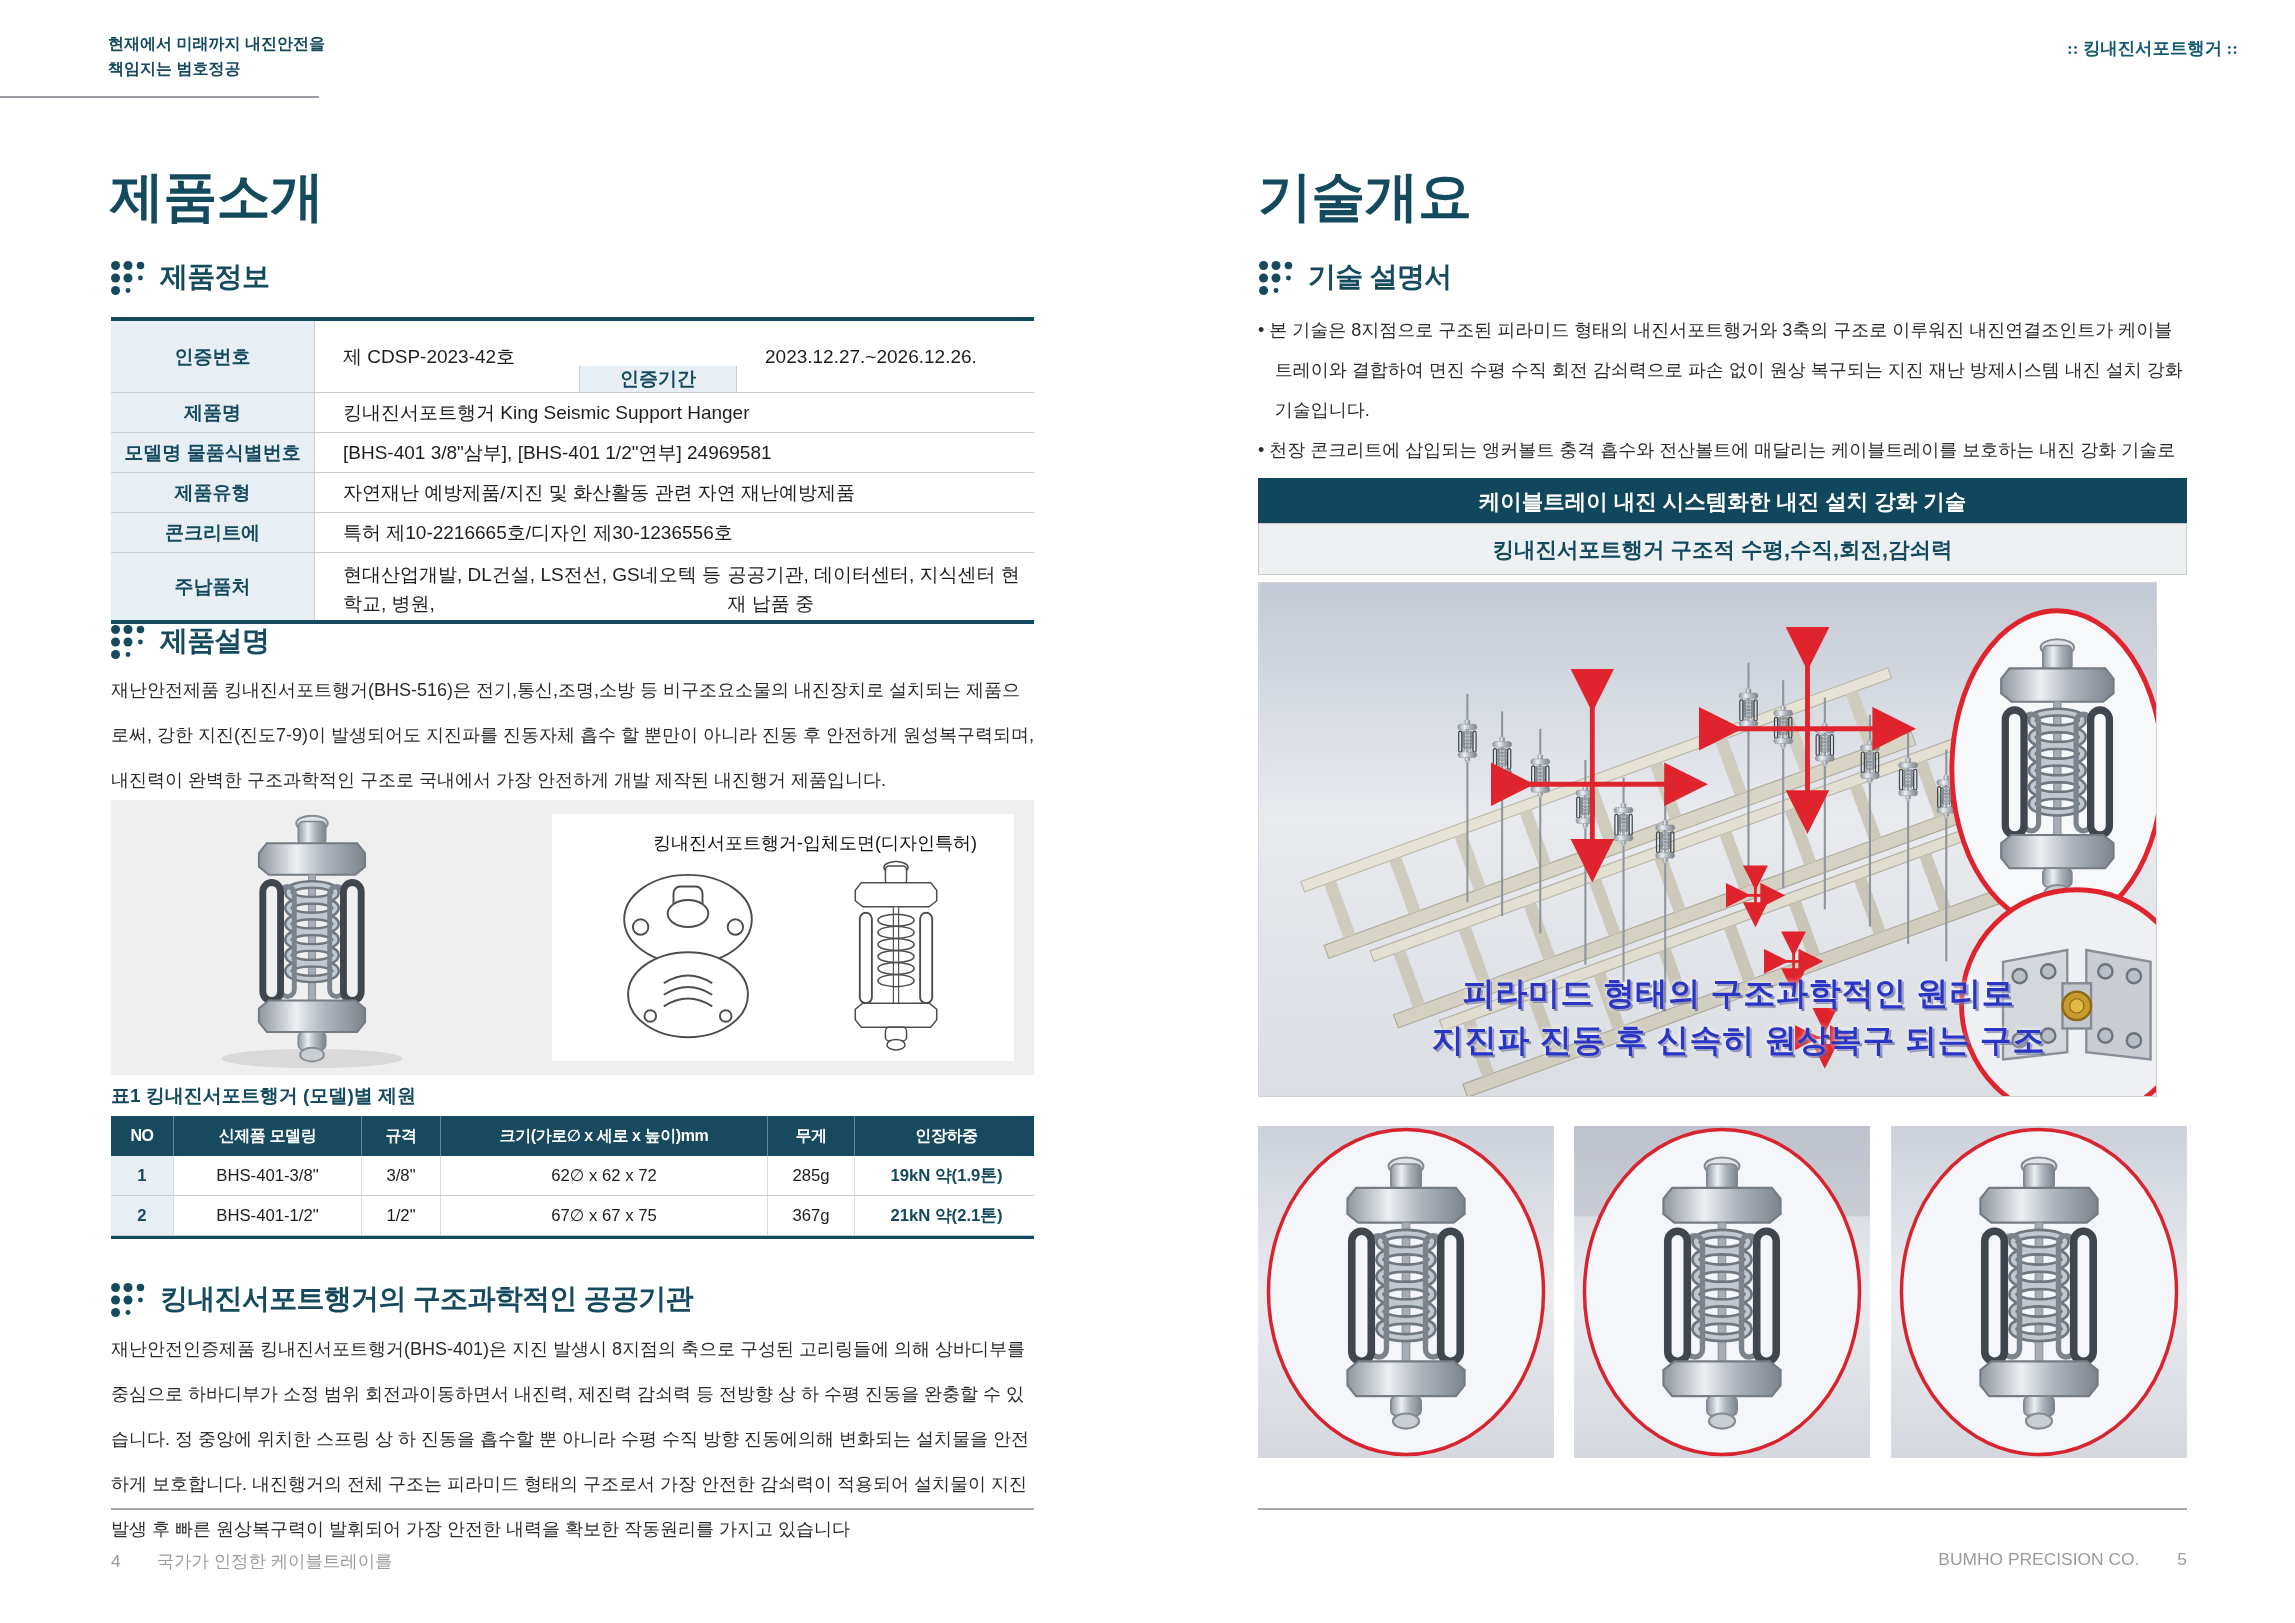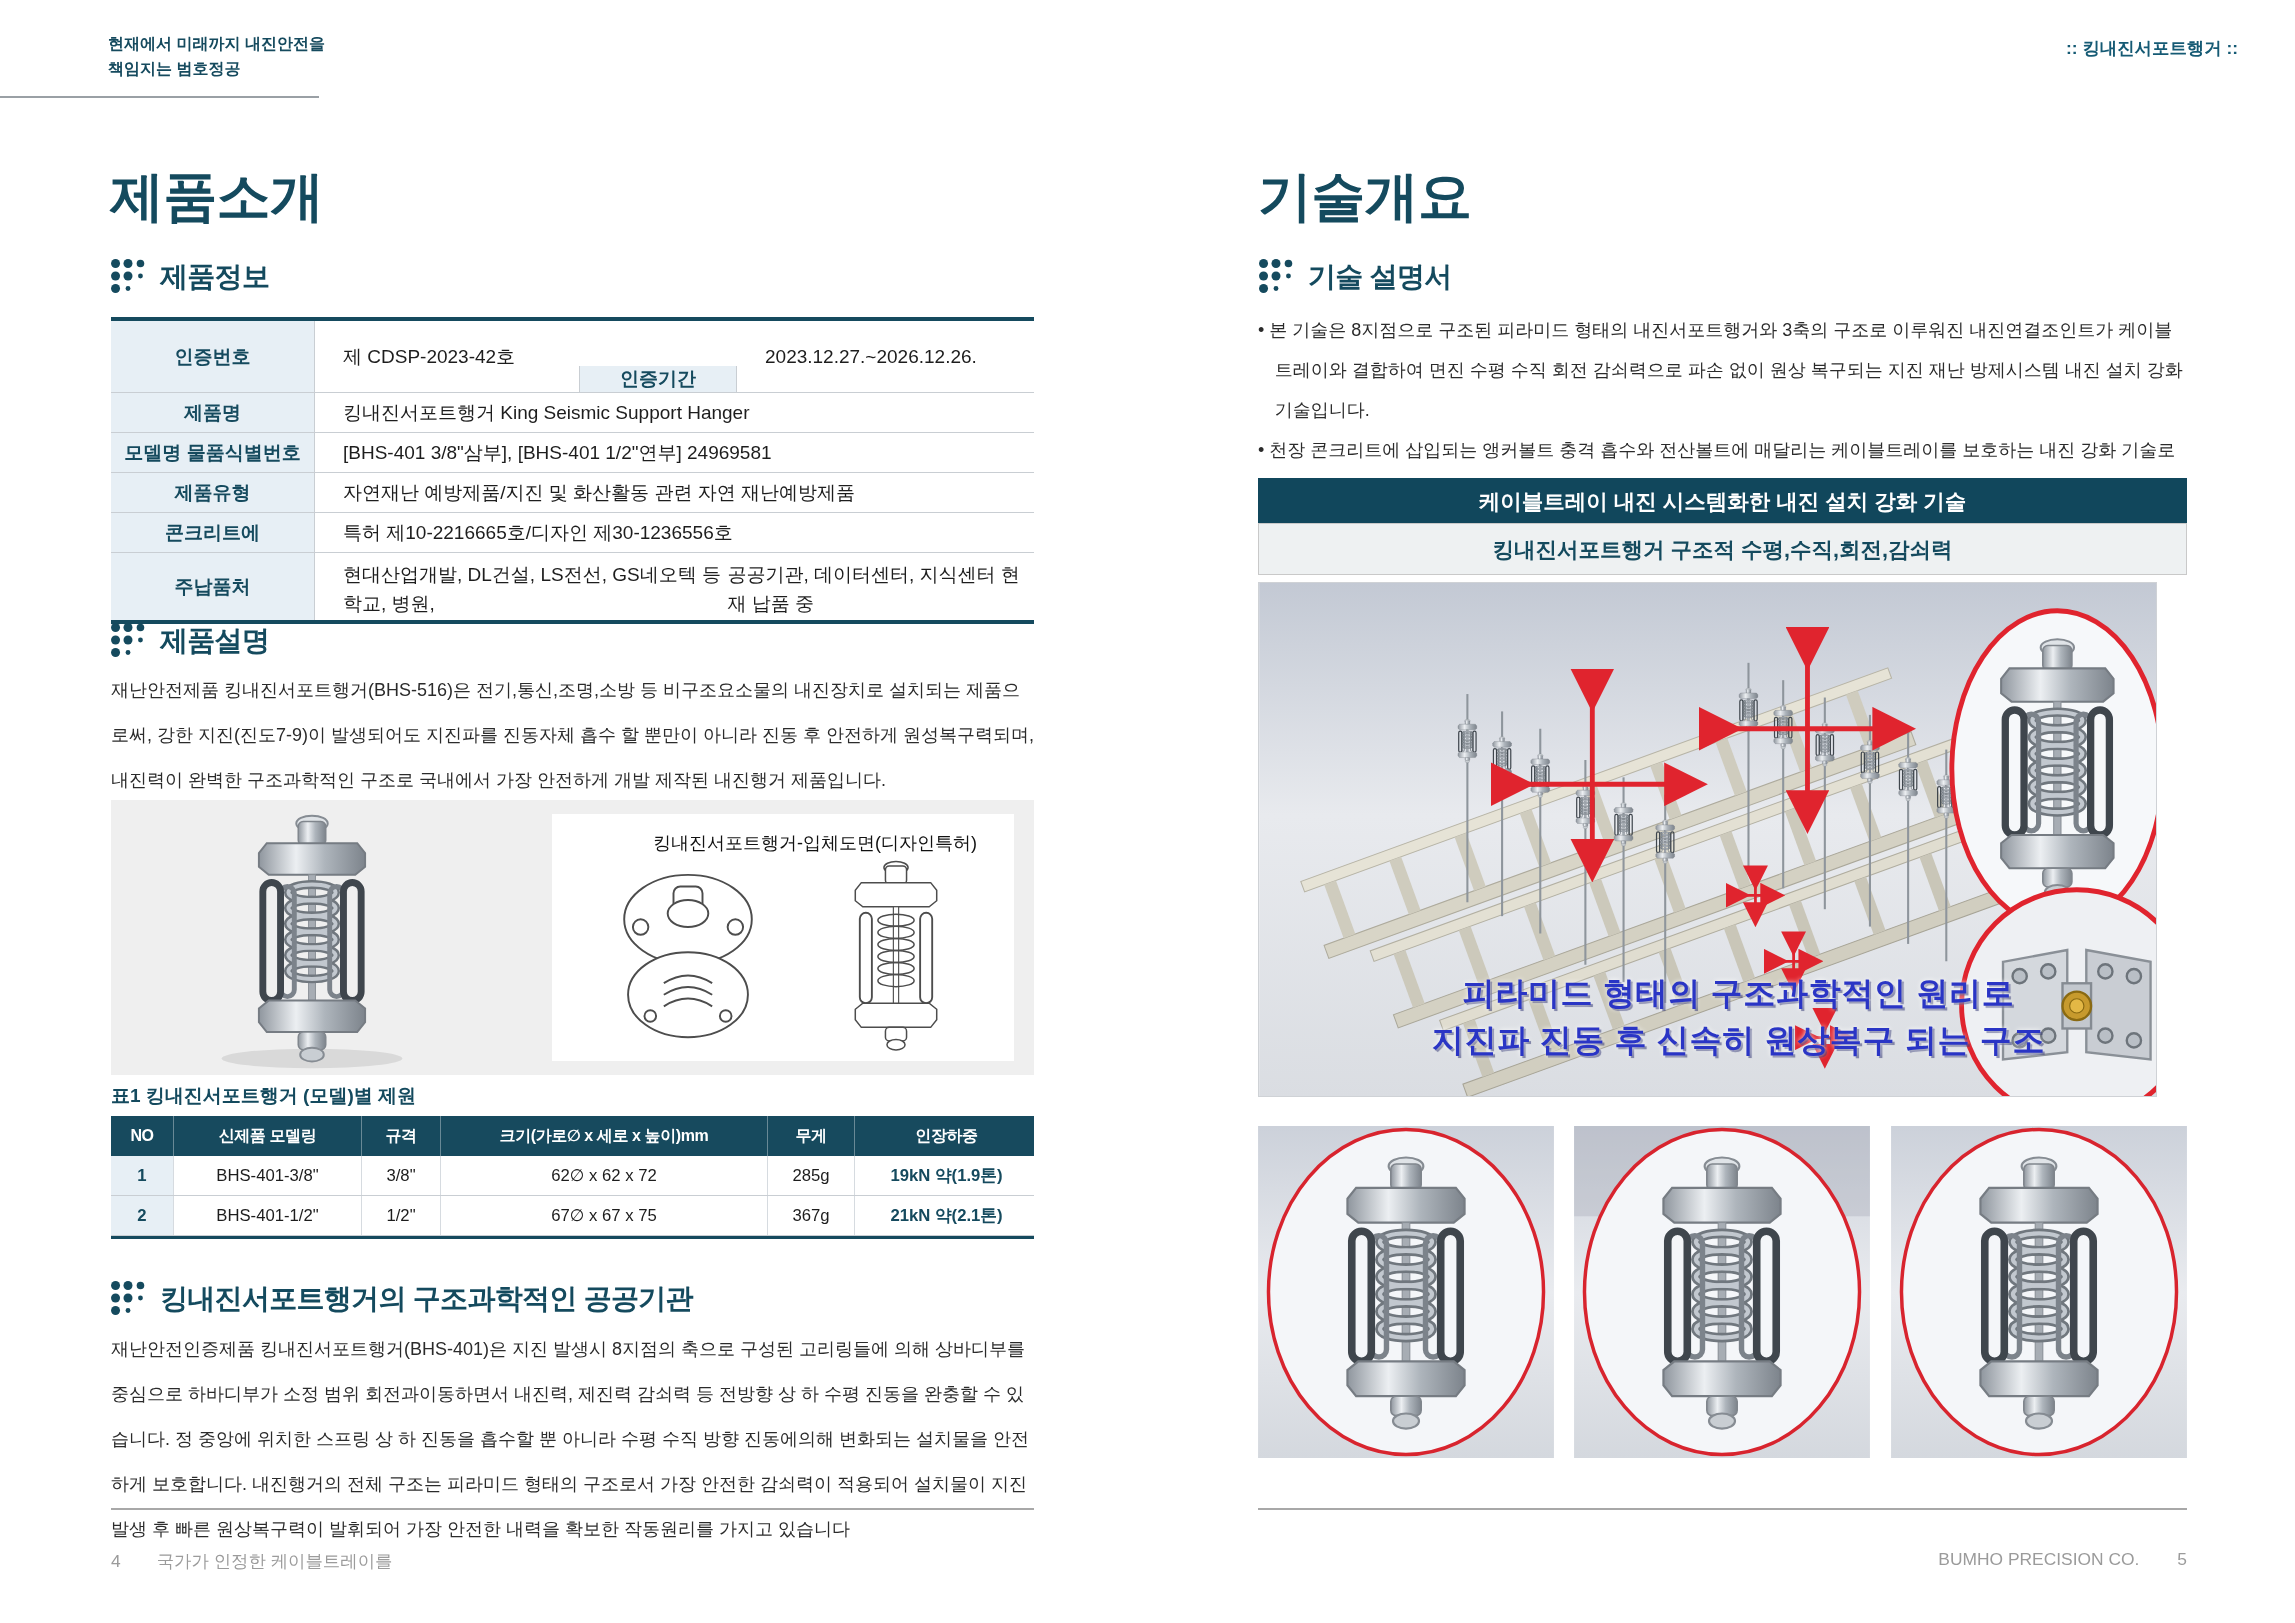--- a/index.html
+++ b/index.html
@@ -2,24 +2,24 @@
 <html style="font-size:11px"><head>
 <meta charset="utf-8">
 <style>
   html,body{margin:0;padding:0;background:#888;}
   .sheet{position:relative;width:2295px;height:1624px;background:#ffffff;
          font-family:"Liberation Sans","DejaVu Sans",sans-serif;overflow:hidden;color:#222;}
   
   .hdr-left{position:absolute;left:108px;top:30.5px;font-size:16px;font-weight:bold;
             color:#154a5e;line-height:25px;}
   .hdr-rule{position:absolute;left:0;top:96px;width:319px;height:2.1px;background:#9aa0a5;}
-  .hdr-right{position:absolute;right:57px;top:36px;font-size:17.4px;font-weight:bold;color:#155a74;}
+  .hdr-right{position:absolute;right:57px;top:36px;font-size:17.4px;font-weight:bold;color:#155a74;font-family:Liberation Serif, serif;}
   
   .page-title{position:absolute;font-size:54px;font-weight:bold;color:#144a5e;letter-spacing:-0.7px;}
-  .sec-h{position:absolute;display:flex;align-items:flex-start;gap:14px;}
+  .sec-h{position:absolute;display:flex;align-items:flex-end;gap:14px;}
   .sec-h .t{font-size:28px;font-weight:bold;color:#144a5e;letter-spacing:-0.7px;}
   .dots{width:36px;height:36px;flex:0 0 auto;}
   
   .itable{position:absolute;left:111px;top:317px;width:923px;
           border-top:4.2px solid #154a5e;border-bottom:4.2px solid #154a5e;}
   .itable .row{display:flex;border-bottom:0.7px solid #c9ced3;background:#fff;}
   .itable .row:last-child{border-bottom:none;}
   .itable .lbl{width:203px;background:#e7eff5;color:#154a5e;font-weight:bold;font-size:19px;
                display:flex;align-items:center;justify-content:center;text-align:center;
                border-right:0.7px solid #c9ced3;flex:0 0 auto;}

